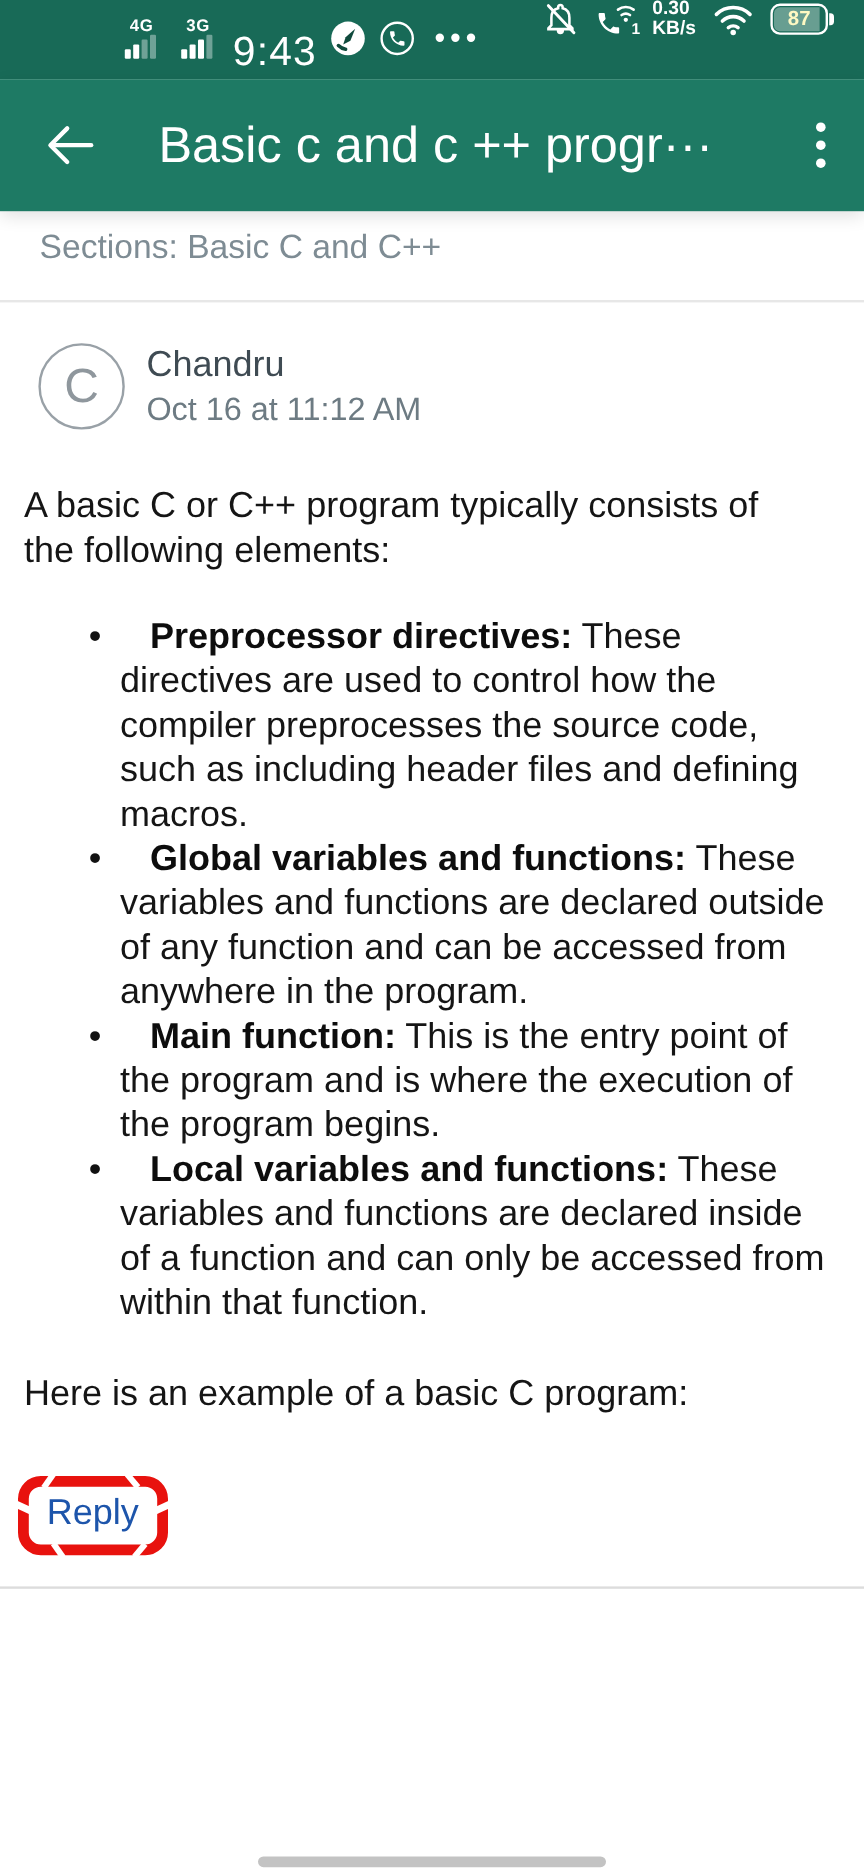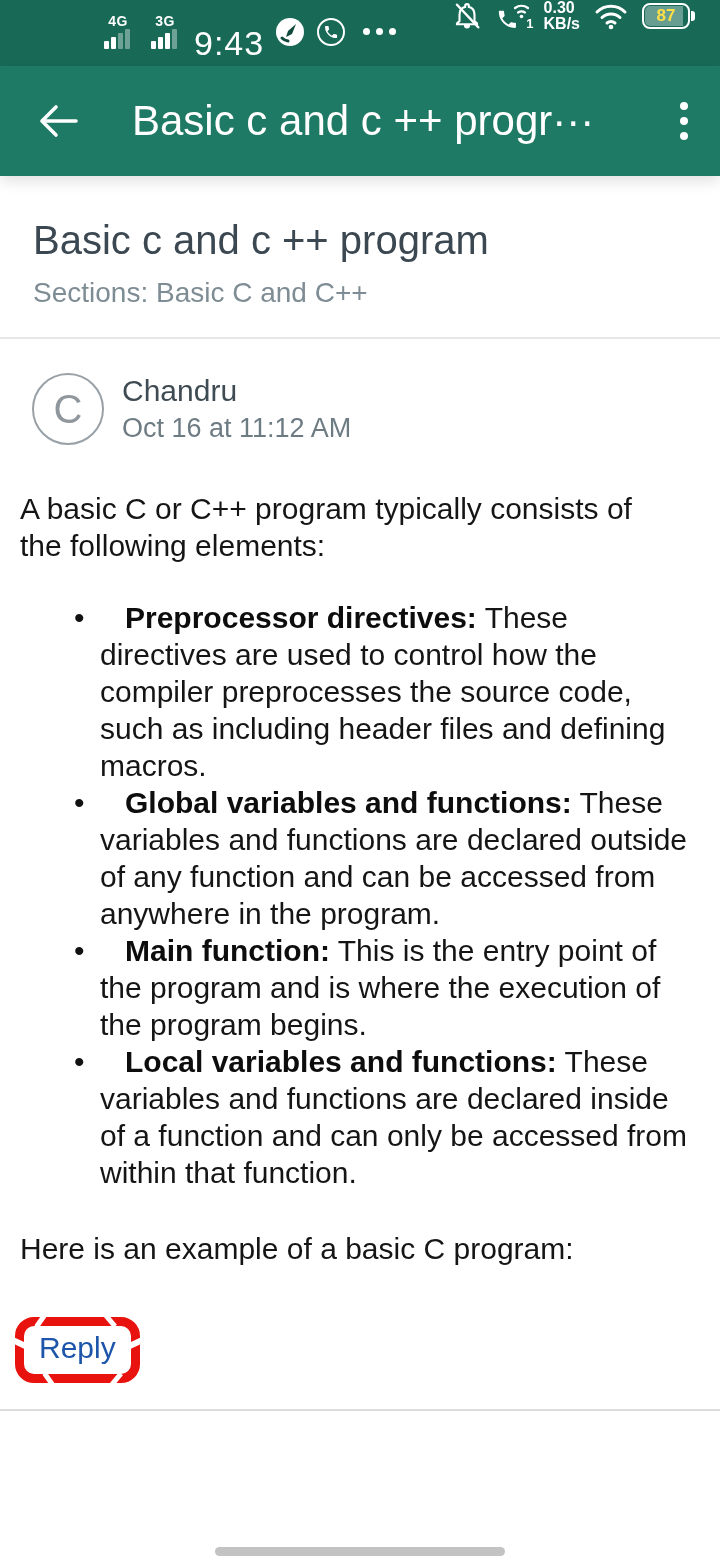--- a/index.html
+++ b/index.html
@@ -27,21 +27,21 @@
   .bars.sig4g span:nth-child(3),.bars.sig4g span:nth-child(4){ background:rgba(255,255,255,.38); }
   .bars.sig3g span:nth-child(4){ background:rgba(255,255,255,.38); }
   .sb-time{ font-size:34px; font-weight:400; letter-spacing:1px;margin-top:24px; }
   .dots3{ display:flex; }
   .dots3 i{ width:7px; height:7px; border-radius:50%; background:#fff; margin-left:6px; display:block; }
   .rate{ font-size:16px; line-height:16px; text-align:left; font-weight:bold; }
   .battery{ position:relative; width:48px; height:26px; border:2.5px solid #ffffff; border-radius:8px;
             display:flex; align-items:center; justify-content:center; }
   .battery::after{ content:""; position:absolute; right:-7px; top:6px; width:4px; height:10px; background:#fff; border-radius:0 3px 3px 0; }
   .battery .fill{ position:absolute; left:1px; top:1px; bottom:1px; width:87%; background:rgba(255,255,255,.35); border-radius:5px 0 0 5px; }
-  .battery .pct{ position:relative; font-size:17px; font-weight:bold; color:#fde047; }
+  .battery .pct{ position:relative; font-size:17px; font-weight:bold; color:#fef9c3; }
 
   
   .appbar{
     position:absolute; top:66px; left:0; width:720px; height:110px;
     background:#1e7a64; color:#ffffff; display:flex; align-items:center;
     padding:0 26px 0 36px; box-shadow:0 5px 14px rgba(0,0,0,.12); z-index:3;
   }
   .appbar-title{ font-size:42px; font-weight:400; margin-left:52px; flex:1;
                  white-space:nowrap; overflow:hidden; }
   .kebab{ display:flex; flex-direction:column; align-items:center; padding:4px 6px; }
@@ -177,21 +177,20 @@
     </span>
     <div class="appbar-title">Basic c and c ++ progr···</div>
     <div class="kebab">
         <i></i>
         <i></i>
         <i></i>
       </div>
   </div>
 
   <div class="content">
-    <h1 class="post-title">Basic c and c ++ program</h1>
     <div class="post-sections">Sections: Basic C and C++</div>
     <hr class="divider">
 
     <div class="author-row">
       <div class="avatar">
         <span>C</span>
       </div>
       <div class="author-meta">
         <div class="author-name">Chandru</div>
         <div class="author-time">Oct 16 at 11:12 AM</div>

